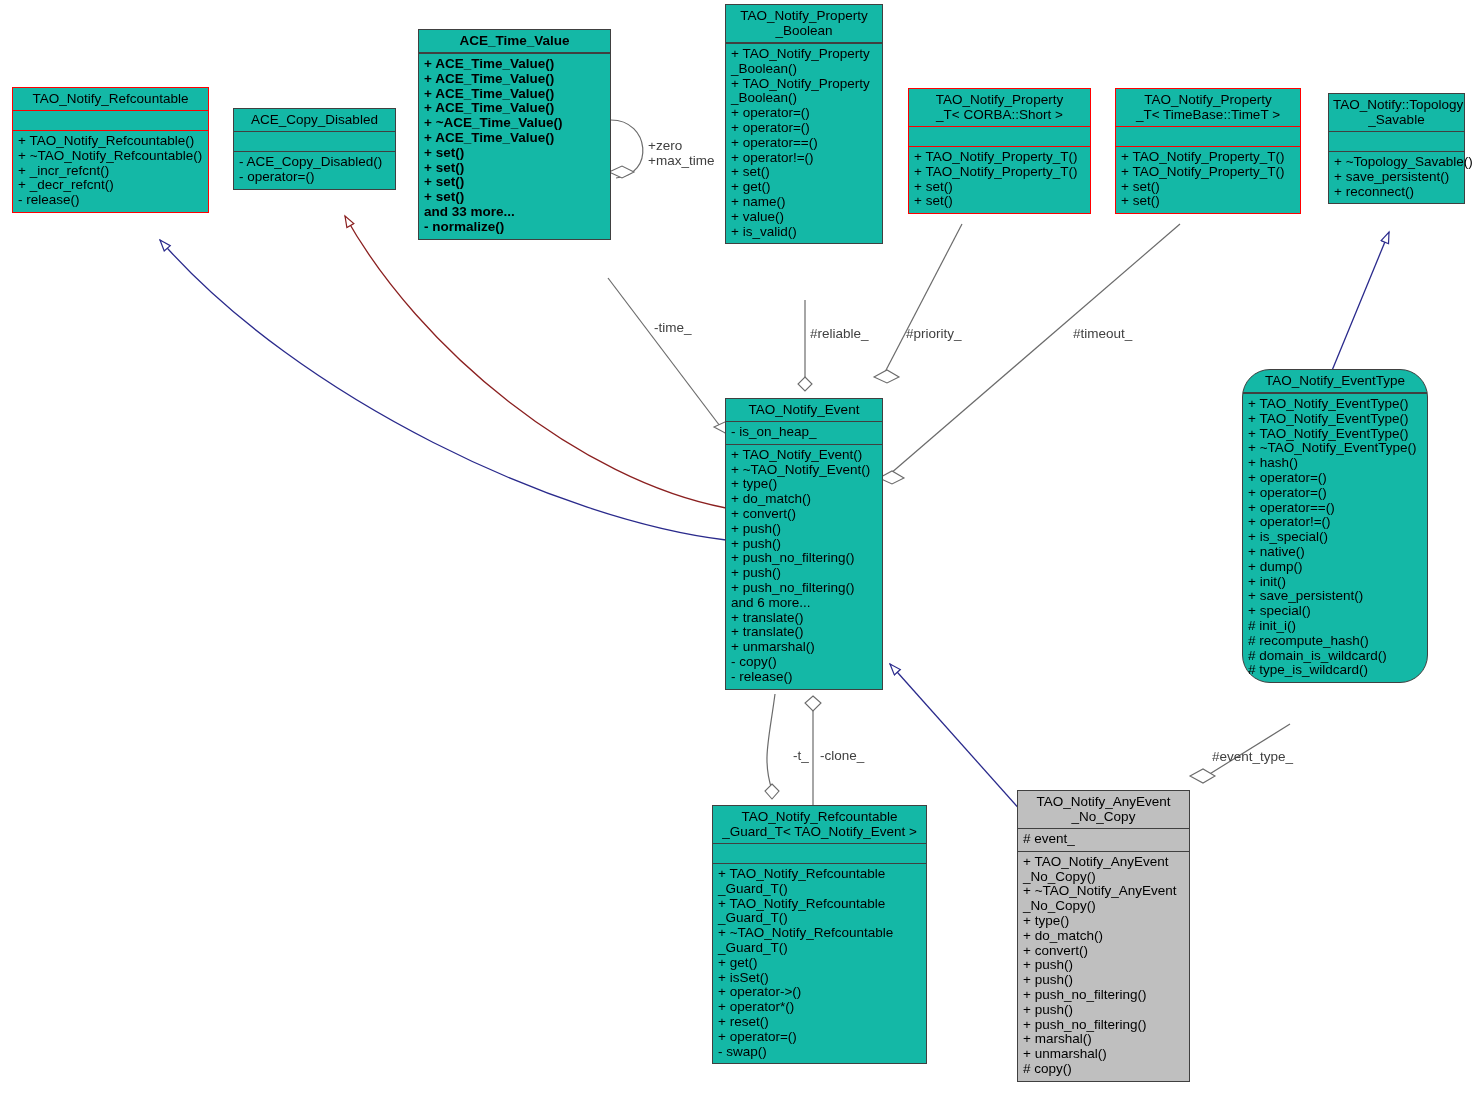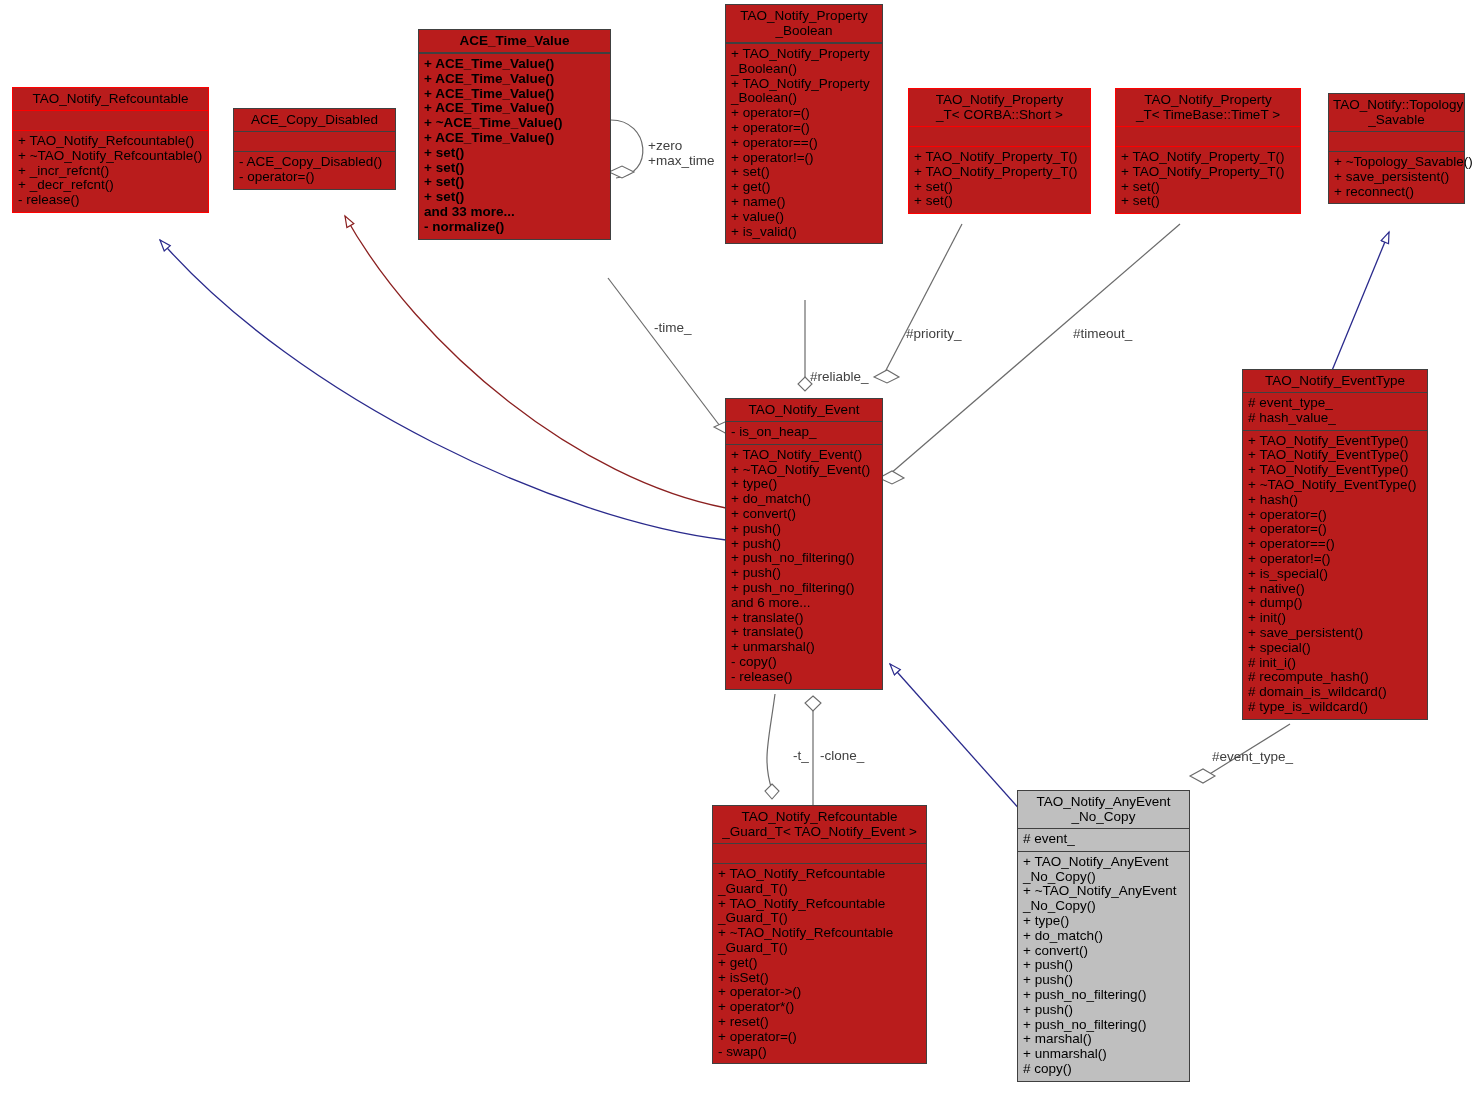--- a/index.html
+++ b/index.html
@@ -1,21 +1,21 @@
 <!DOCTYPE html>
 <html><head>
 <meta charset="utf-8">
 <style>
   html,body{margin:0;padding:0;background:#ffffff;}
   body{width:1484px;height:1093px;position:relative;overflow:hidden;
        font-family:"Liberation Sans","DejaVu Sans",sans-serif;}
   #canvas{position:absolute;left:0;top:0;width:1484px;height:1093px;}
   svg.edges{position:absolute;left:0;top:0;width:1484px;height:1093px;pointer-events:none;}
 
-  .uml{position:absolute;box-sizing:border-box;background:#b91c1c;
+  .uml{position:absolute;box-sizing:border-box;background:#14b8a6;
        border:1px solid #000;}
   .uml.red{border-color:#ff0000;}
   .uml.gray{border-color:#404040;background:#bfbfbf;}
   .uml.dark{border-color:#404040;}
 
   .sec{box-sizing:border-box;}
   .sec.title{text-align:center;padding:3px 4px 4px 4px;font-size:13.5px;line-height:15px;}
   .sec.attrs,.sec.ops{padding:3px 5px 4px 5px;font-size:13.5px;line-height:14.8px;text-align:left;}
   .sec.attrs.empty{height:19px;padding:0;}
 
@@ -74,21 +74,21 @@
 
     <path d="M1290,724 L1200,780" fill="none" stroke="#6b6b6b" stroke-width="1.2"></path>
     <path d="M1190,776 l13,-7 l12,7 l-12,7 z" fill="#ffffff" stroke="#6b6b6b" stroke-width="1.1"></path>
   </svg>
 
   <div class="edge-label" style="left:648px;top:138px;"><span>+zero
 +max_time</span></div>
 
   <div class="edge-label" style="left:654px;top:320px;"><span>-time_</span></div>
 
-  <div class="edge-label" style="left:810px;top:326px;margin-top:43px;"><span>#reliable_</span></div>
+  <div class="edge-label" style="left:810px;top:326px;"><span>#reliable_</span></div>
 
   <div class="edge-label" style="left:906px;top:326px;"><span>#priority_</span></div>
 
   <div class="edge-label" style="left:1073px;top:326px;"><span>#timeout_</span></div>
 
   <div class="edge-label" style="left:793px;top:748px;"><span>-t_</span></div>
 
   <div class="edge-label" style="left:820px;top:748px;"><span>-clone_</span></div>
 
   <div class="edge-label" style="left:1212px;top:749px;"><span>#event_type_</span></div>
@@ -237,29 +237,25 @@
         <div class="row">+ push_no_filtering()</div>
         <div class="row">and 6 more...</div>
         <div class="row">+ translate()</div>
         <div class="row">+ translate()</div>
         <div class="row">+ unmarshal()</div>
         <div class="row">- copy()</div>
         <div class="row">- release()</div>
       </div>
   </div>
 
-  <div class="uml dark" id="box-8" style="left:1242px;top:369px;width:186px;">
+  <div class="uml dark" id="box-8" style="left:1242px;top:369px;width:186px;border-radius:28px;">
     <div class="sec title">
         <div class="row">TAO_Notify_EventType</div>
       </div>
     <div class="div"></div>
-    <div class="sec attrs">
-        <div class="row"># event_type_</div>
-        <div class="row"># hash_value_</div>
-      </div>
     <div class="div"></div>
     <div class="sec ops">
         <div class="row">+ TAO_Notify_EventType()</div>
         <div class="row">+ TAO_Notify_EventType()</div>
         <div class="row">+ TAO_Notify_EventType()</div>
         <div class="row">+ ~TAO_Notify_EventType()</div>
         <div class="row">+ hash()</div>
         <div class="row">+ operator=()</div>
         <div class="row">+ operator=()</div>
         <div class="row">+ operator==()</div>

